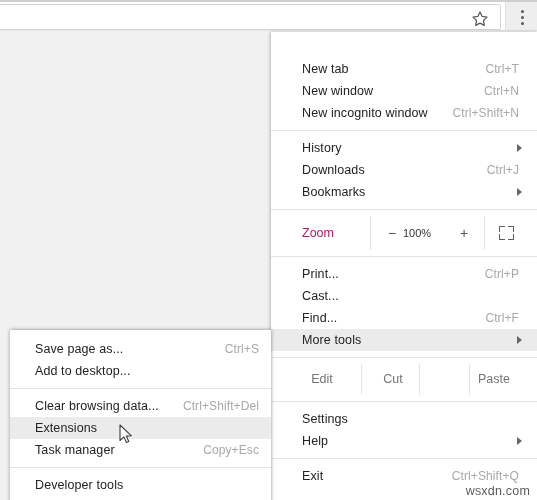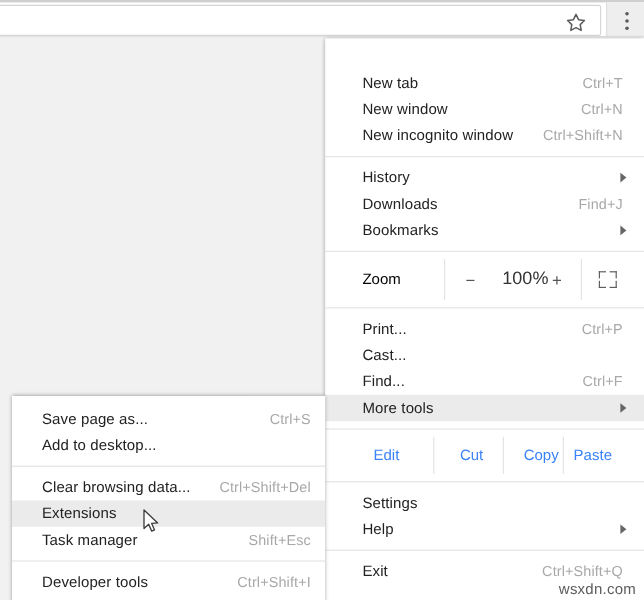--- a/index.html
+++ b/index.html
@@ -134,33 +134,33 @@
   #zoom-row {
     position: relative;
     height: 34px;
     line-height: 34px;
     box-sizing: border-box;
   }
   #zoom-row .zlabel {
     position: absolute;
     left: 31px; top: 0;
     font-size: 12.5px;
-    color: #000000;
+    color: #be185d;
   }
   #zoom-row .vdiv {
     position: absolute;
     top: 0;
     width: 1px;
     height: 34px;
     background: #e4e4e4;
   }
   #zoom-row .vdiv.v1 { left: 99px; }
   #zoom-row .vdiv.v2 { left: 213px; }
   #zoom-row .zminus { position: absolute; left: 112px; top:0; width:18px; text-align:center; font-size:14px; color:#555; }
-  #zoom-row .zval   { position: absolute; left: 132px; top:0; width:54px; text-align:right; font-size:15px; color:#333; }
+  #zoom-row .zval   { position: absolute; left: 132px; top:0; width:54px; text-align:left; font-size:11px; color:#333; }
   #zoom-row .zplus  { position: absolute; left: 184px; top:0; width:18px; text-align:center; font-size:14px; color:#555; }
   #zoom-row .fullscreen {
     position: absolute;
     left: 228px;
     top: 10px;
     width: 15px;
     height: 14px;
   }
   #zoom-row .fullscreen i {
     position: absolute;
@@ -172,21 +172,21 @@
   #zoom-row .fullscreen i.c3 { left:0;  bottom:0; border-right:none; border-top:none; }
   #zoom-row .fullscreen i.c4 { right:0; bottom:0; border-left:none;  border-top:none; }
 
   
   #edit-row {
     position: relative;
     height: 31px;
     line-height: 31px;
     box-sizing: border-box;
     font-size: 12.5px;
-    color: #3b82f6;
+    color: #737373;
   }
   #edit-row .e-lbl { position: absolute; top: 0; text-align: center; }
   #edit-row .e-edit  { left: 16px;  width: 70px; }
   #edit-row .e-cut   { left: 95px;  width: 54px; text-align: center; }
   #edit-row .e-copy  { left: 152px; width: 56px; }
   #edit-row .e-paste { left: 196px; width: 54px; }
   #edit-row .evdiv {
     position: absolute;
     top: 0; width: 1px; height: 31px; background: #e4e4e4;
   }
@@ -270,21 +270,21 @@
   </div>
 
   <div class="sep"></div>
 
   <div class="mi">
     <span class="label">History</span>
     <span class="chevron"></span>
   </div>
   <div class="mi">
     <span class="label">Downloads</span>
-    <span class="accel">Find+J</span>
+    <span class="accel">Ctrl+J</span>
   </div>
   <div class="mi">
     <span class="label">Bookmarks</span>
     <span class="chevron"></span>
   </div>
 
   <div class="sep"></div>
 
   <div id="zoom-row">
     <span class="zlabel">Zoom</span>
@@ -319,21 +319,20 @@
     <span class="chevron"></span>
   </div>
 
   <div class="sep"></div>
 
   <div id="edit-row">
     <span class="e-lbl e-edit">Edit</span>
     <span class="evdiv e1"></span>
     <span class="e-lbl e-cut">Cut</span>
     <span class="evdiv e2"></span>
-    <span class="e-lbl e-copy">Copy</span>
     <span class="evdiv e3"></span>
     <span class="e-lbl e-paste">Paste</span>
   </div>
 
   <div class="sep"></div>
 
   <div class="mi">
     <span class="label">Settings</span>
   </div>
   <div class="mi">
@@ -364,28 +363,27 @@
 
   <div class="mi">
     <span class="label">Clear browsing data...</span>
     <span class="accel">Ctrl+Shift+Del</span>
   </div>
   <div class="mi hovered">
     <span class="label">Extensions</span>
   </div>
   <div class="mi">
     <span class="label">Task manager</span>
-    <span class="accel">Shift+Esc</span>
+    <span class="accel">Copy+Esc</span>
   </div>
 
   <div class="sep"></div>
 
   <div class="mi">
     <span class="label">Developer tools</span>
-    <span class="accel">Ctrl+Shift+I</span>
   </div>
 </div>
 
 <div id="mouse-cursor">
   <svg width="16" height="22" viewBox="0 0 16 22" aria-hidden="true">
     <path d="M1 1 L1 16.5 L4.9 12.9 L7.4 18.6 L9.8 17.6 L7.3 12.1 L12.4 11.8 Z" fill="#ffffff" stroke="#3c3c3c" stroke-width="1.1" stroke-linejoin="round"></path>
   </svg>
 </div>
 
 <div id="watermark">wsxdn.com</div>

